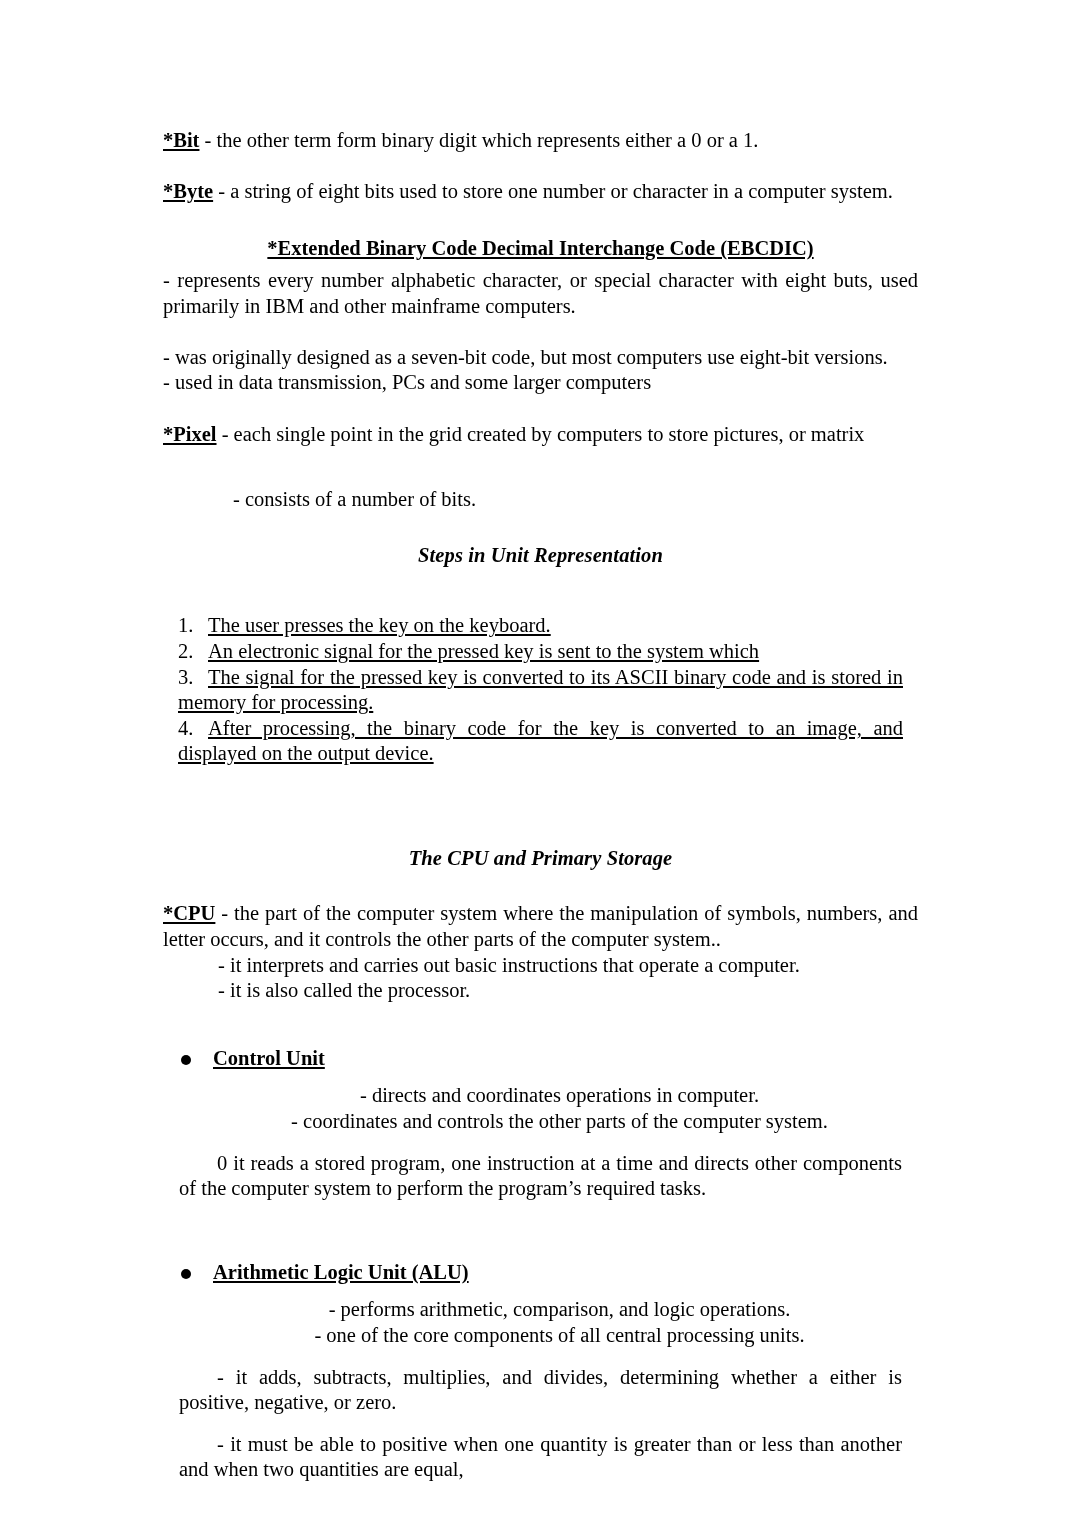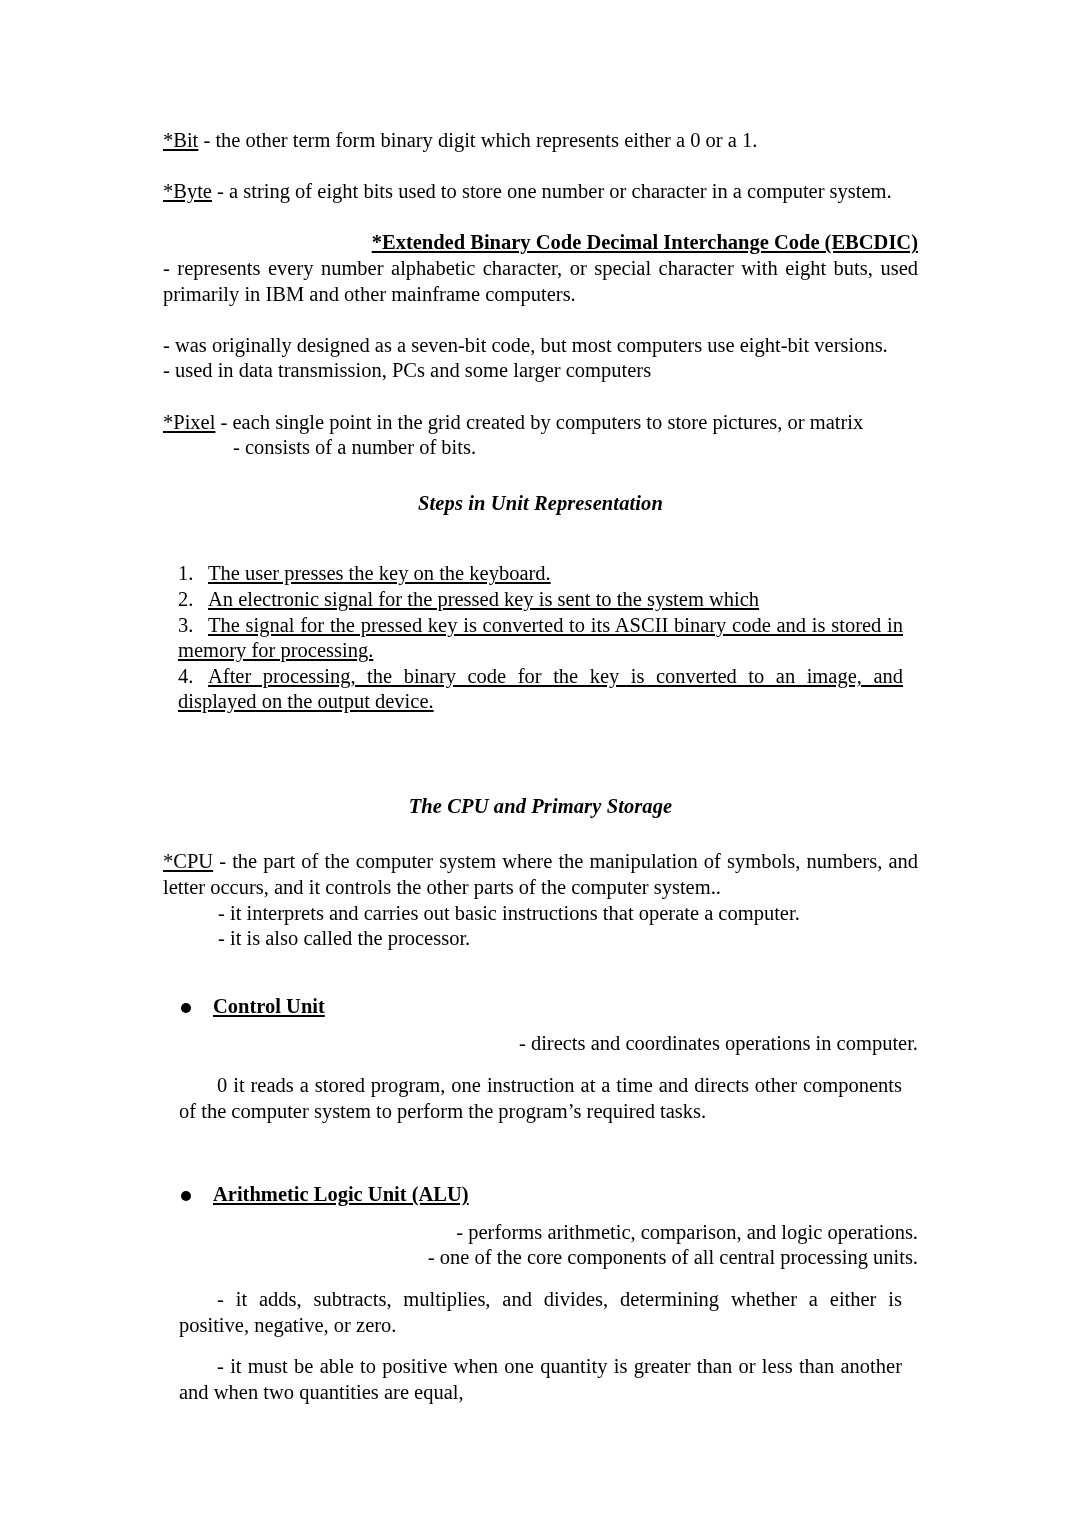--- a/index.html
+++ b/index.html
@@ -32,48 +32,48 @@
   
   .para {
     margin: 0;
     text-align: justify;
     text-justify: inter-word;
   }
   .para.left {
     text-align: left;
   }
   .hd {
-    margin: 0;
-    text-align: right;
+    margin: 6px;
+    text-align: center;
     font-weight: bold;
     text-decoration: underline;
     text-underline-offset: 2px;
   }
   .inline-hd {
-    font-weight: normal;
+    font-weight: bold;
     text-decoration: underline;
     text-underline-offset: 2px;
   }
   .center-hd {
     margin: 0;
     text-align: center;
     font-weight: bold;
     font-style: italic;
     font-size: 20.5px;
     letter-spacing: 0.1px;
   }
 
   
   .gap-sm { height: 25.6px; }
   .gap-md { height: 30px; }
   .gap-xl { height: 64px; }
 
   
   .ind-55 { padding-left: 55px; }
-  .ind-70 { padding-left: 70px; }
+  .ind-70 { padding-left: 70px; margin-top: 40px; }
 
   
   .numlist {
     margin: 15px;
     padding: 0;
     list-style: none;
     text-decoration: underline;
   }
   .numrow {
     display: block;
@@ -103,21 +103,21 @@
     background: #000000;
   }
   .bullet-head .label {
     font-weight: bold;
     text-decoration: underline;
     text-underline-offset: 2px;
   }
   .sub {
     margin: 0;
     padding-left: 38px;
-    text-align: right;
+    text-align: center;
   }
   .sub-j {
     margin: 16px;
     text-align: justify;
     text-justify: inter-word;
     text-indent: 38px;
   }
 </style>
 </head>
 <body>
@@ -170,20 +170,21 @@
     <p class="para left ind-55">- it is also called the processor.</p>
 
     <div class="gap-md"></div>
 
     <div>
       <p class="bullet-head">
         <span class="bullet-dot"></span>
         <span class="label">Control Unit</span>
       </p>
       <p class="sub">- directs and coordinates operations in computer.</p>
+      <p class="sub">- coordinates and controls the other parts of the computer system.</p>
       <p class="sub-j">0 it reads a stored program, one instruction at a time and directs other components of the computer system to perform the program’s required tasks.</p>
     </div>
 
     <div class="gap-md"></div>
 
     <div>
       <p class="bullet-head">
         <span class="bullet-dot"></span>
         <span class="label">Arithmetic Logic Unit (ALU)</span>
       </p>

